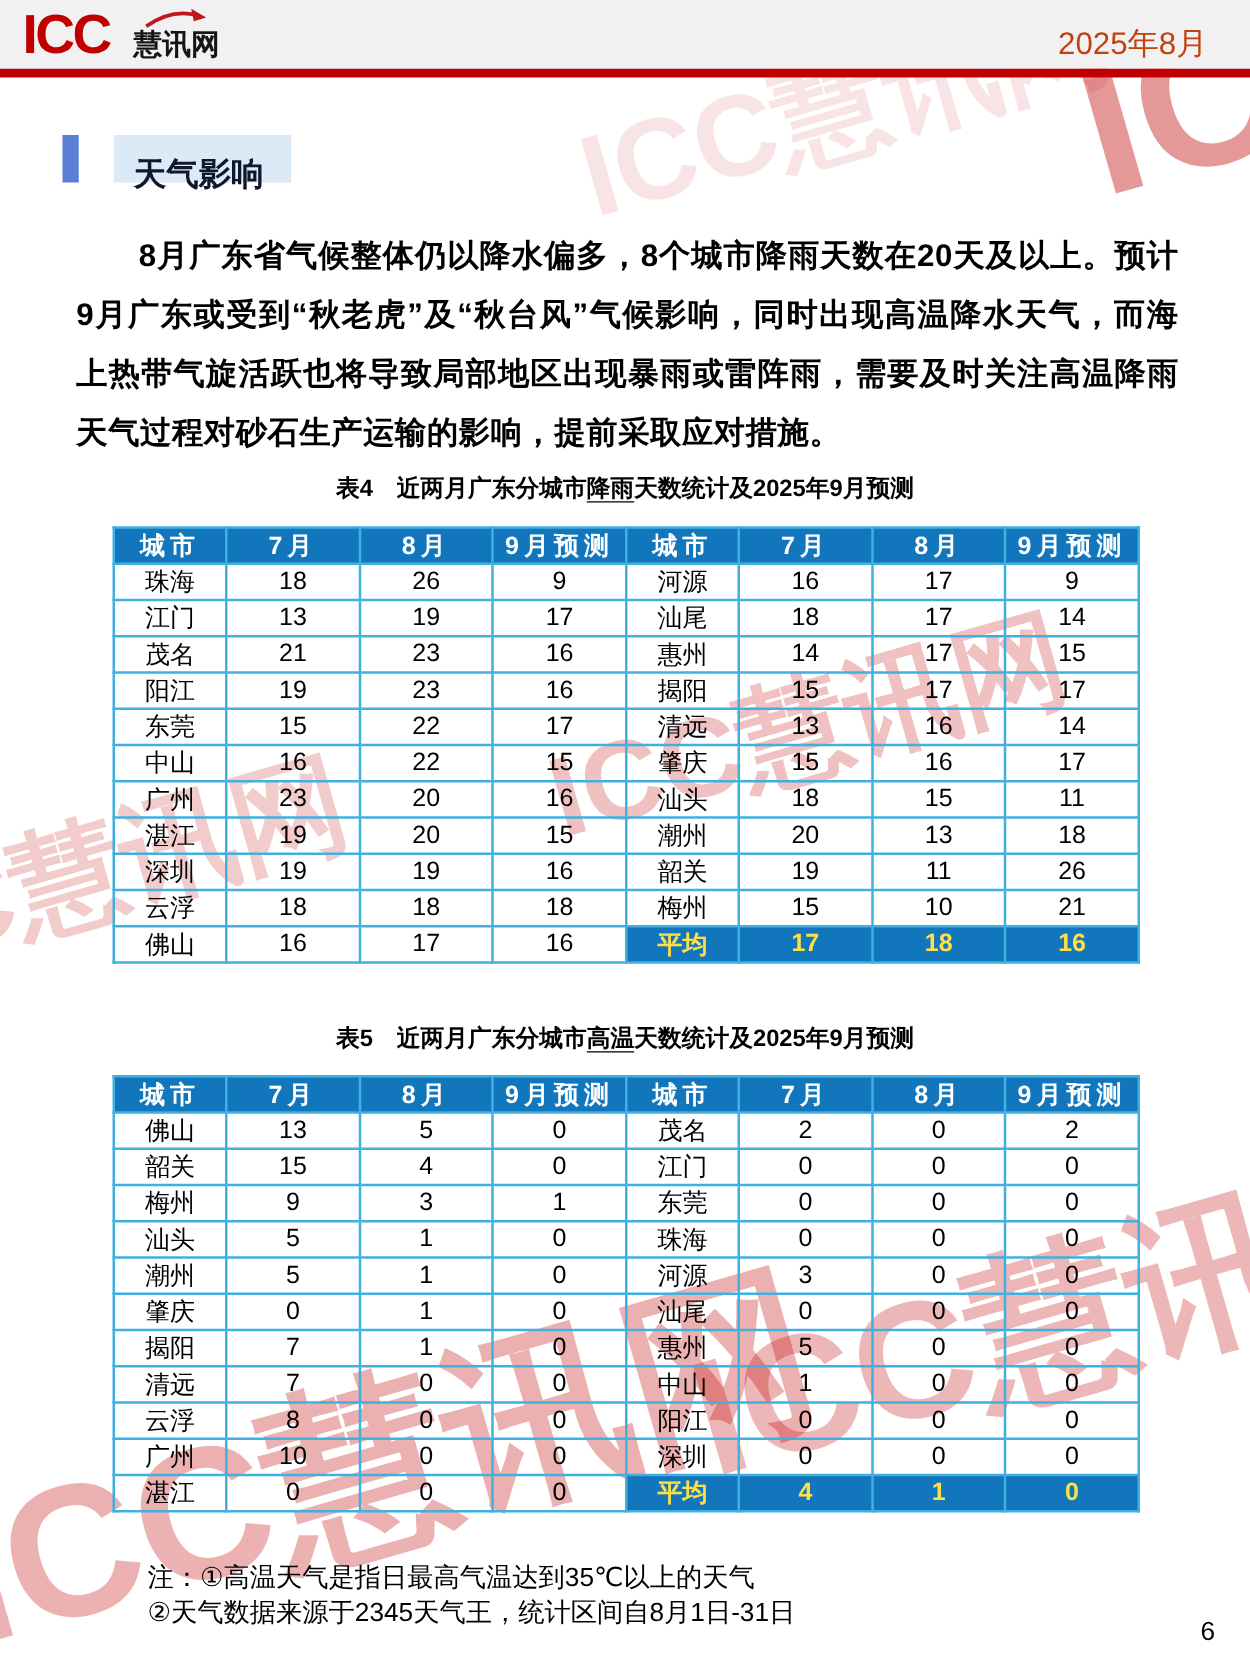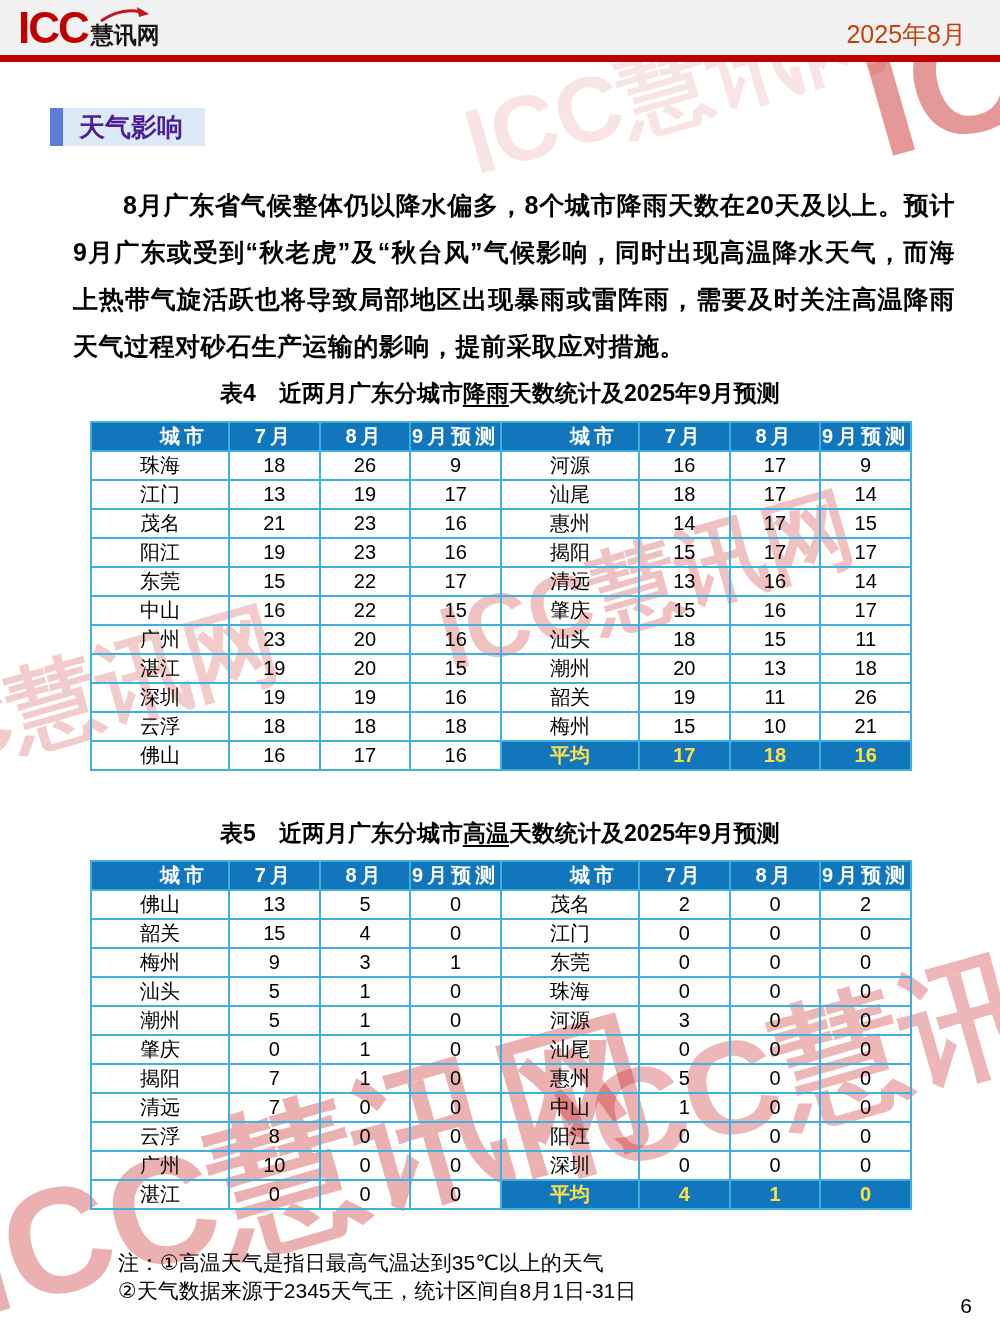--- a/index.html
+++ b/index.html
@@ -3,55 +3,55 @@
 <meta charset="utf-8">
 <style>
   html,body{margin:0;padding:0;background:#fff;}
   .page{
     position:relative;width:1000px;height:1333px;margin:0 auto;background:#fff;
     overflow:hidden;font-family:"Liberation Sans","DejaVu Sans",sans-serif;color:#000;
   }
   
   .hdr{position:absolute;top:0;left:0;width:1000px;height:55px;background:#f1f1f1;}
   .redline{position:absolute;top:55px;left:0;width:1000px;height:7px;background:var(--brand-red,#c00000);}
-  .logo{position:absolute;left:18px;top:6px;display:flex;align-items:flex-end;}
+  .logo{position:absolute;left:18px;top:6px;display:flex;align-items:flex-end;gap:16px;}
   .logo-icc{font-size:44px;font-weight:bold;letter-spacing:-2px;color:var(--brand-red,#c0161d);line-height:44px;}
   .logo-cn{position:relative;font-size:23px;font-weight:bold;color:#151515;margin-left:3px;line-height:30px;}
   .logo-swoosh{position:absolute;left:8px;top:-15px;width:52px;height:18px;}
   .hdr-date{position:absolute;right:34px;top:18px;font-size:25px;color:#c2410c;}
   
   .wm{position:absolute;font-weight:bold;color:var(--brand-red,#c02028);white-space:nowrap;
       pointer-events:none;transform:rotate(-16deg);transform-origin:left top;line-height:1;}
   .wm1{left:846px;top:30px;font-size:158px;opacity:.40;}
   .wm2{left:455px;top:100px;font-size:92px;opacity:.10;}
   .wm3{left:430px;top:598px;font-size:90px;opacity:.24;}
   .wm4{left:-155px;top:715px;font-size:92px;opacity:.20;}
   .wm5{left:540px;top:1075px;font-size:132px;opacity:.28;}
   .wm6{left:-55px;top:1195px;font-size:150px;opacity:.30;}
   
   .sec{position:absolute;left:50px;top:108px;display:flex;height:38px;}
   .sec-bar{width:13px;height:38px;background:var(--heading-bar,#5b7fd6);}
-  .sec-label{background:var(--heading-bg,#dce9f7);padding:0 22px 0 16px;font-size:26px;
-             font-weight:bold;line-height:38px;color:#4c1d95;}
-  
-  .para{position:absolute;left:73px;top:182px;width:882px;font-size:25px;line-height:47px;
+  .sec-label{background:var(--heading-bg,#dce9f7);padding:12px 22px 0 16px;font-size:26px;
+             font-weight:bold;line-height:38px;color:#0f172a;margin-left:28px;}
+  
+  .para{position:absolute;left:61px;top:182px;width:882px;font-size:25px;line-height:47px;
         text-align:justify;text-indent:2em;font-weight:600;letter-spacing:.5px;}
   
-  .tcap{position:absolute;left:0;width:1000px;text-align:center;font-size:23px;font-weight:bold;}
+  .tcap{position:absolute;left:0;width:1000px;text-align:center;font-size:19px;font-weight:bold;}
   .tcap4{top:378px;}
   .tcap5{top:818px;}
   .tcap .u{text-decoration:underline;text-underline-offset:4px;}
   
   table.wtab{position:absolute;left:90px;width:822px;border-collapse:collapse;table-layout:fixed;}
   .tab4{top:421px;}
   .tab5{top:860px;}
   .wtab th,.wtab td{border:2px solid var(--border-cyan,#3fb0e0);height:27px;text-align:center;
         font-size:20px;padding:0;background:transparent;}
   .wtab th{background:var(--accent-blue,#1276bd);color:#fff;font-weight:bold;letter-spacing:4px;}
-  .wtab th:nth-child(1),.wtab th:nth-child(5){width:88px;padding-left:48px;}
+  .wtab th:nth-child(1),.wtab th:nth-child(5){width:88px;}
   .wtab td.avg{background:var(--accent-blue,#1276bd);color:#fde047;font-weight:bold;}
   
   .notes{position:absolute;left:98px;top:1249px;font-size:21px;line-height:28px;margin-left:20px;}
   .pagenum{position:absolute;right:28px;top:1294px;font-size:21px;}
 </style>
 </head>
 <body>
 
 <div class="page">
 

